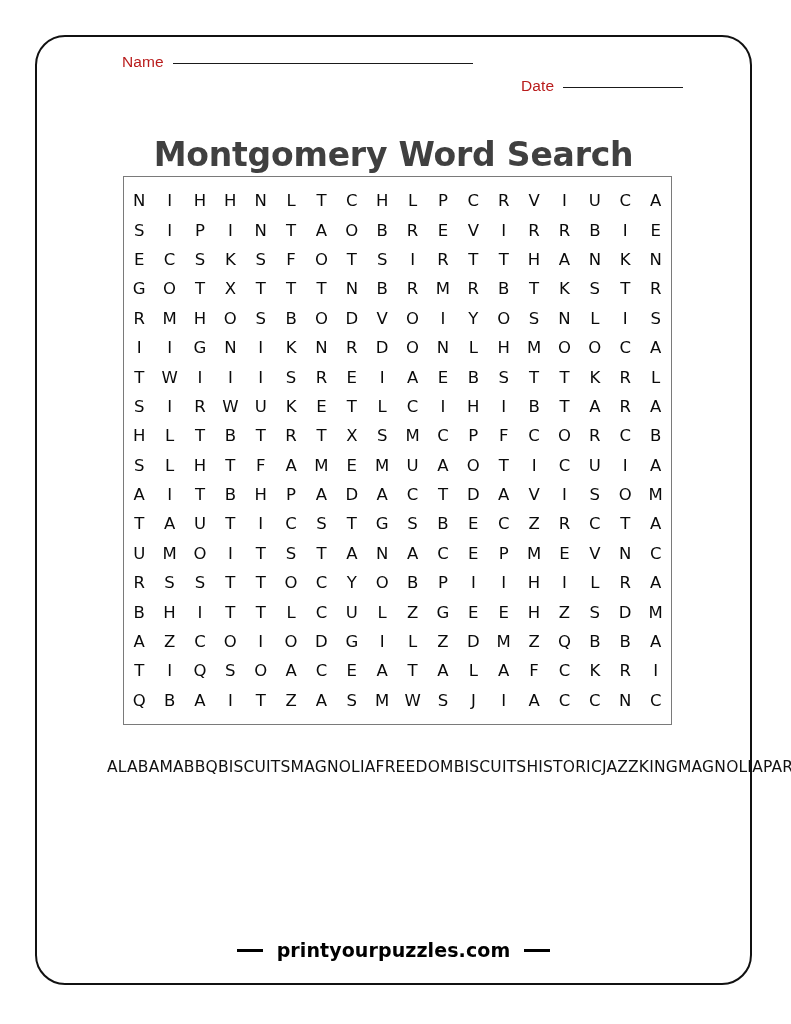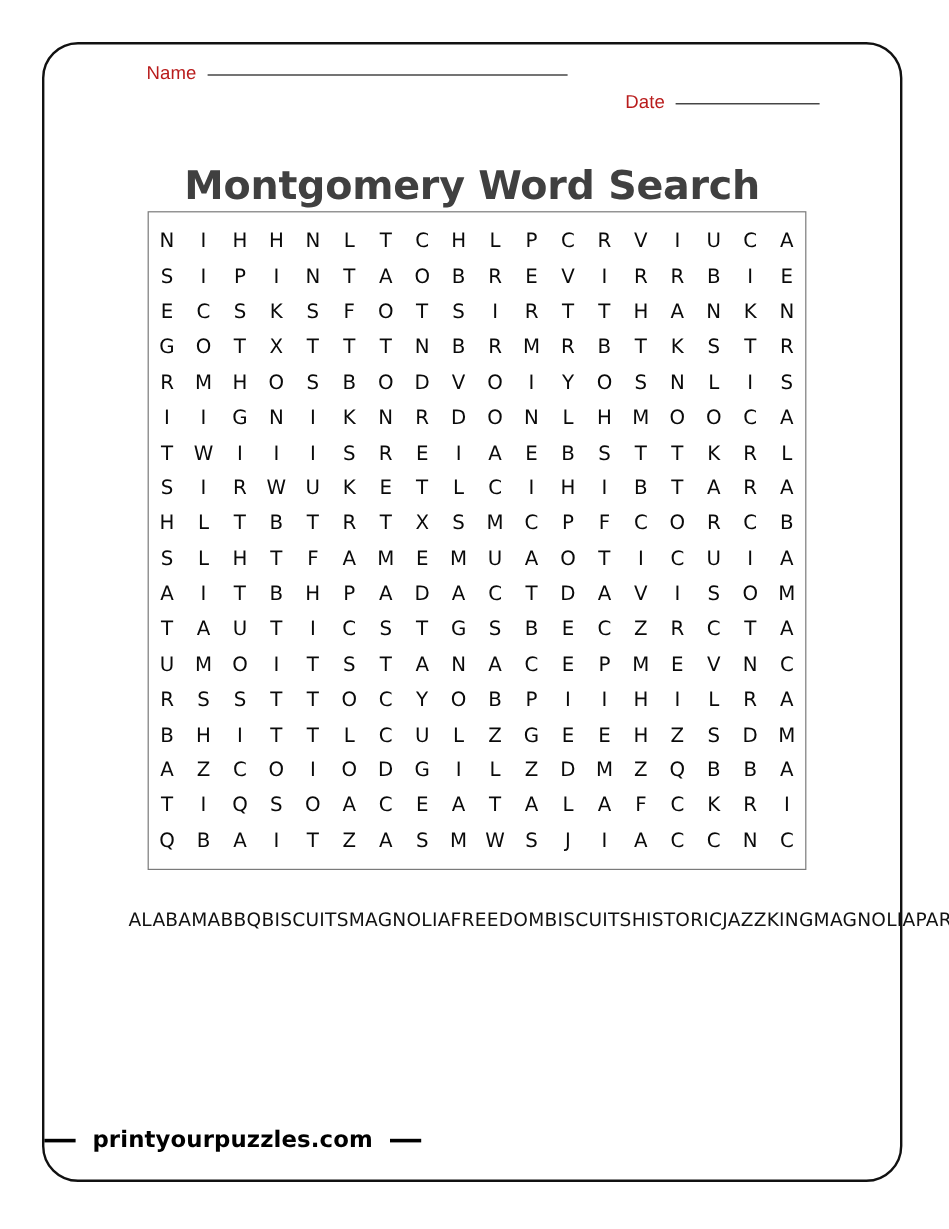--- a/index.html
+++ b/index.html
@@ -129,21 +129,21 @@
   }
 
   
   .footer {
     position: absolute;
     left: 0;
     bottom: 22px;
     width: 100%;
     display: flex;
     align-items: center;
-    justify-content: flex-start;
+    justify-content: center;
     gap: 12px;
   }
   .footer-dash {
     display: inline-block;
     width: 26px;
     height: 0;
     border-bottom: 3px solid #000000;
   }
   .footer-text {
     font-family: "DejaVu Sans", "Liberation Sans", sans-serif;

